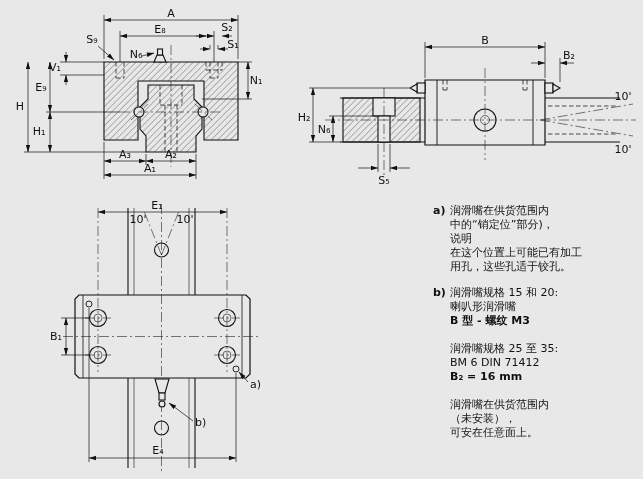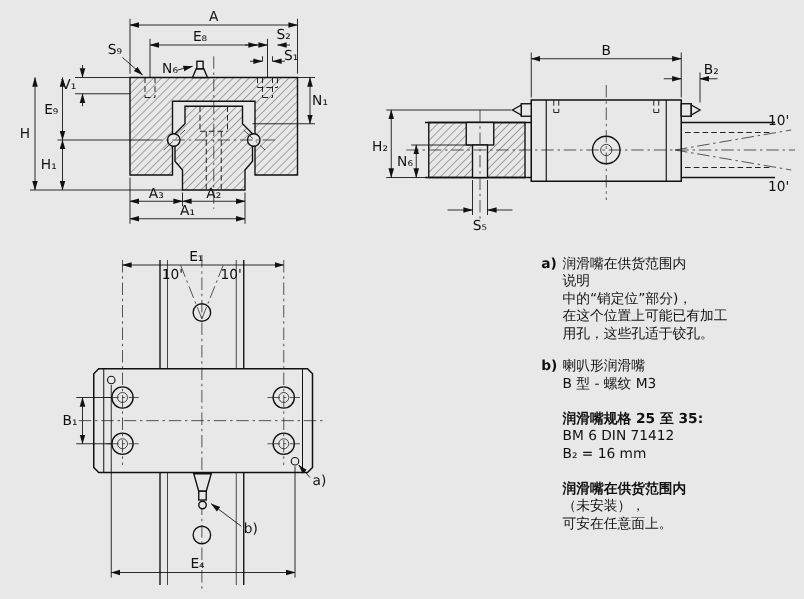--- a/index.html
+++ b/index.html
@@ -305,29 +305,30 @@
     <text x="150" y="226" text-anchor="start">b)</text>
     <line class="dim" x1="148" y1="221" x2="124" y2="203" marker-end="url(#tA)"></line>
   </g>
 </svg>
 
 <div class="notes">
   <div class="note note-a">
     <span class="marker">a)</span>
     <div class="note-lines">
       <div>润滑嘴在供货范围内</div>
+      <div>中的“销定位”部分)，</div>
       <div>说明</div>
-      <div>中的“销定位”部分)，</div>
       <div>在这个位置上可能已有加工</div>
       <div>用孔，这些孔适于铰孔。</div>
     </div>
   </div>
   <div class="note note-b">
     <span class="marker">b)</span>
     <div class="note-lines">
+      <div>润滑嘴规格 15 和 20:</div>
       <div>喇叭形润滑嘴</div>
       <div>B 型 - 螺纹 M3</div>
       <div></div>
       <div>润滑嘴规格 25 至 35:</div>
       <div>BM 6 DIN 71412</div>
       <div>B₂ = 16 mm</div>
       <div></div>
       <div>润滑嘴在供货范围内</div>
       <div>（未安装），</div>
       <div>可安在任意面上。</div>

